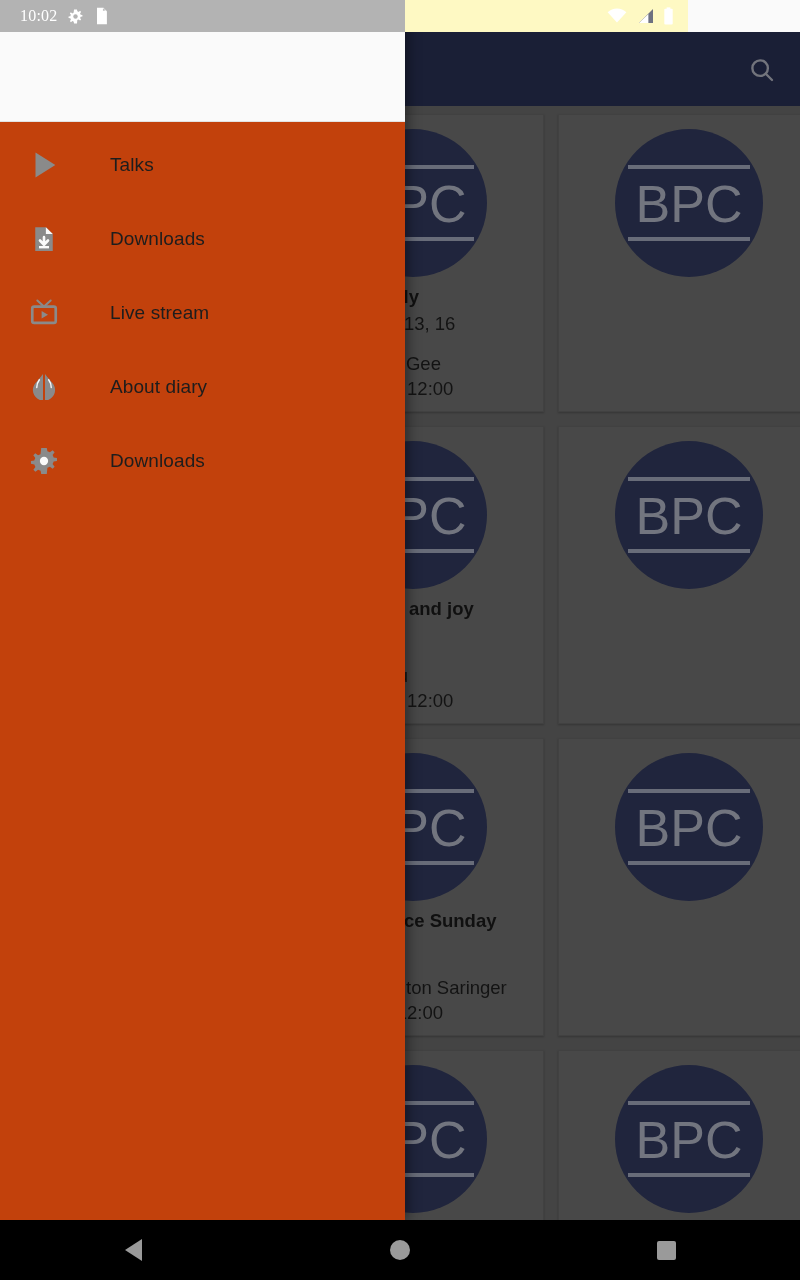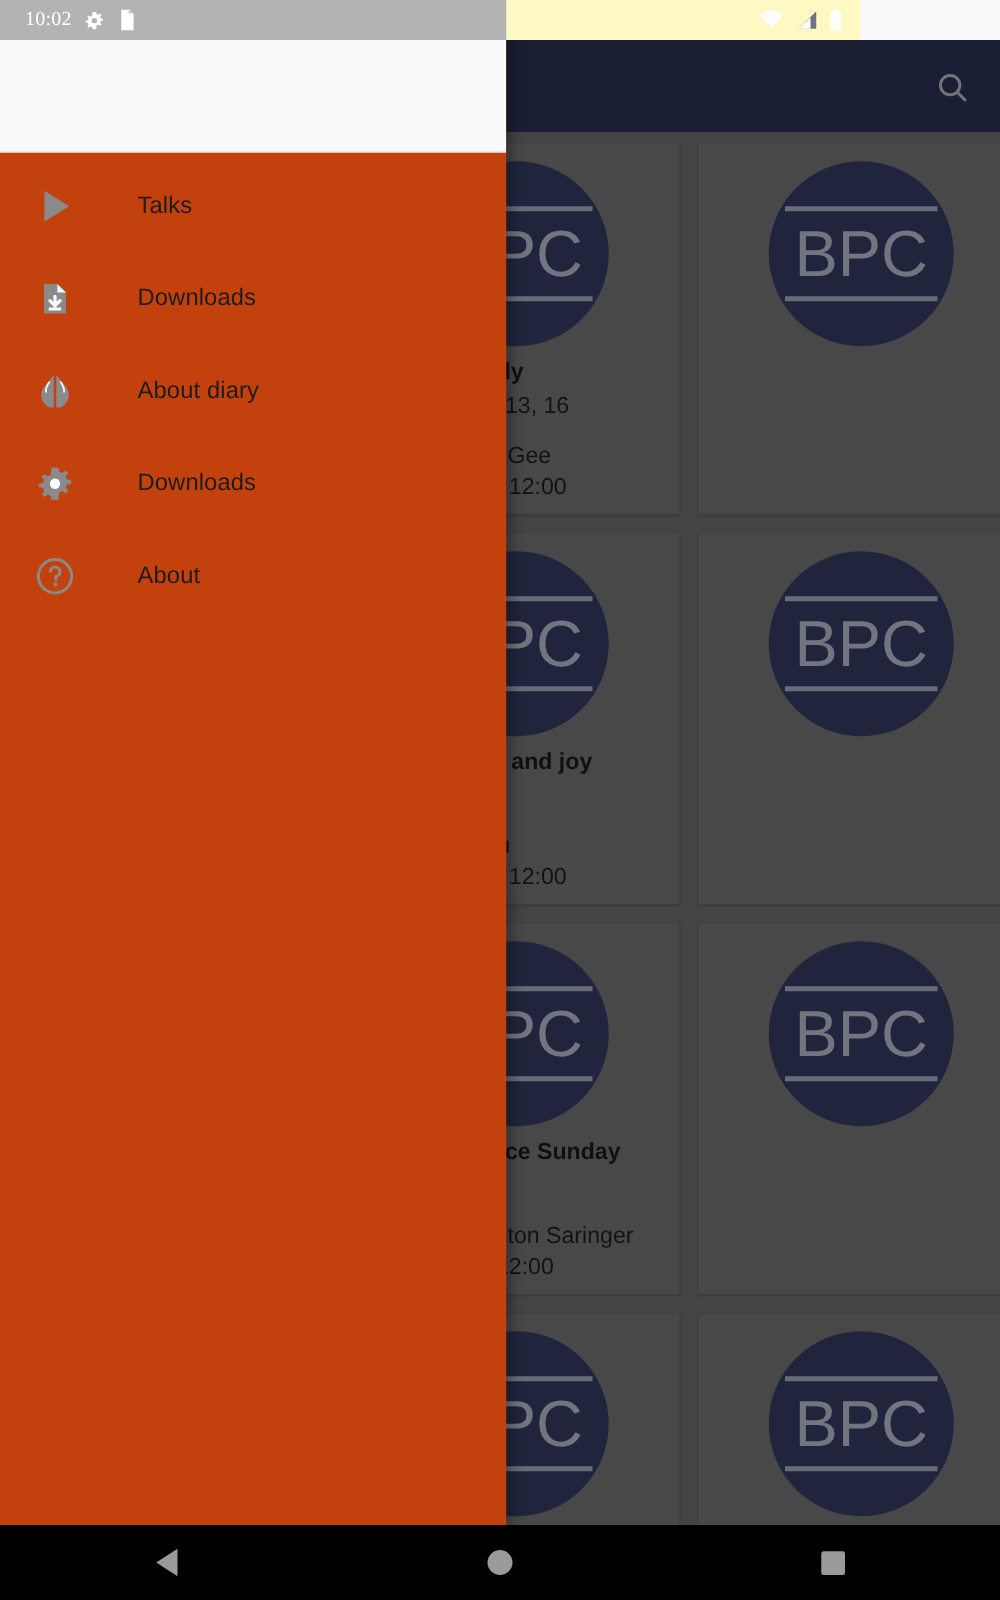--- a/index.html
+++ b/index.html
@@ -420,20 +420,30 @@
           <svg width="30" height="30" viewBox="0 0 24 24">
             <path d="M5 2.5 h8.5 L19 8 v13.5 H5 Z" fill="#8a8a8a"></path>
             <path d="M13.5 2.5 v5.5 H19 Z" fill="#fafafa"></path>
             <path d="M12 10.5 v5.2 M12 16.6 l-3.2 -3.4 M12 16.6 l3.2 -3.4" stroke="#fafafa" stroke-width="2.1" fill="none" stroke-linecap="round" stroke-linejoin="round"></path>
             <rect x="8" y="17.6" width="8" height="1.9" fill="#fafafa"></rect>
           </svg>
         </span>
         <span class="drawer-label">Downloads</span>
       </div>
 
+      <div class="drawer-item">
+        <span class="drawer-icon">
+          <svg width="32" height="32" viewBox="0 0 24 24">
+            <path d="M7 2.6 L12 7.2 L17 2.6" stroke="#8a8a8a" stroke-width="1.5" fill="none" stroke-linecap="round"></path>
+            <rect x="3.2" y="7.2" width="17.6" height="12.2" rx="1.4" fill="none" stroke="#8a8a8a" stroke-width="2"></rect>
+            <path d="M10.2 10.5 L15 13.3 L10.2 16.1 Z" fill="#8a8a8a"></path>
+          </svg>
+        </span>
+        <span class="drawer-label">Live stream</span>
+      </div>
 
       <div class="drawer-item">
         <span class="drawer-icon">
           <svg width="40" height="40" viewBox="0 0 32 32">
             <path d="M15.2 5.5 C14.2 7 11.2 10.4 9.4 12.6 C7.4 15 6.6 17.6 7.4 20.6 C8 23 10.2 25.4 12.6 26.4 L15.2 26.4 Z" fill="#8a8a8a"></path>
             <path d="M16.8 5.5 C17.8 7 20.8 10.4 22.6 12.6 C24.6 15 25.4 17.6 24.6 20.6 C24 23 21.8 25.4 19.4 26.4 L16.8 26.4 Z" fill="#8a8a8a"></path>
             <path d="M12.3 10.2 C11 12 10 14.2 10.2 16.4" stroke="#fafafa" stroke-width="1.1" fill="none" stroke-linecap="round"></path>
             <path d="M19.7 10.2 C21 12 22 14.2 21.8 16.4" stroke="#fafafa" stroke-width="1.1" fill="none" stroke-linecap="round"></path>
           </svg>
         </span>
@@ -443,30 +453,20 @@
       <div class="drawer-item">
         <span class="drawer-icon">
           <svg width="32" height="32" viewBox="0 0 24 24">
             <path d="M12 2.2 l2.1 0 0.45 2.5 a7.8 7.8 0 0 1 1.85 0.78 l2.05 -1.5 1.5 1.5 -1.5 2.05 a7.8 7.8 0 0 1 0.78 1.85 l2.5 0.45 0 2.1 -2.5 0.45 a7.8 7.8 0 0 1 -0.78 1.85 l1.5 2.05 -1.5 1.5 -2.05 -1.5 a7.8 7.8 0 0 1 -1.85 0.78 L14.1 21.8 l-2.1 0 -2.1 0 -0.45 -2.5 a7.8 7.8 0 0 1 -1.85 -0.78 l-2.05 1.5 -1.5 -1.5 1.5 -2.05 a7.8 7.8 0 0 1 -0.78 -1.85 L2.2 14.1 l0 -2.1 2.5 -0.45 a7.8 7.8 0 0 1 0.78 -1.85 L3.98 7.65 l1.5 -1.5 2.05 1.5 a7.8 7.8 0 0 1 1.85 -0.78 L9.9 2.2 Z" fill="#8a8a8a"></path>
             <circle cx="12" cy="12" r="3.1" fill="#fafafa"></circle>
           </svg>
         </span>
         <span class="drawer-label">Downloads</span>
       </div>
 
-      <div class="drawer-item">
-        <span class="drawer-icon">
-          <svg width="34" height="34" viewBox="0 0 24 24">
-            <circle cx="12" cy="12" r="9.4" fill="none" stroke="#8a8a8a" stroke-width="1.7"></circle>
-            <path d="M9.4 9.3 a2.7 2.7 0 1 1 3.1 2.9 v1.6" fill="none" stroke="#8a8a8a" stroke-width="1.7" stroke-linecap="round"></path>
-            <circle cx="12.2" cy="16.6" r="1.15" fill="#8a8a8a"></circle>
-          </svg>
-        </span>
-        <span class="drawer-label">About</span>
-      </div>
 
     </div>
   </div>
 
   <div id="statusbar">
     <div id="statusbar-left">
       <span class="sb-clock">10:02</span>
       <span class="sb-icon">
         <svg width="17" height="17" viewBox="0 0 24 24">
           <path d="M12 2.2 l2.1 0 0.45 2.5 a7.8 7.8 0 0 1 1.85 0.78 l2.05 -1.5 1.5 1.5 -1.5 2.05 a7.8 7.8 0 0 1 0.78 1.85 l2.5 0.45 0 2.1 -2.5 0.45 a7.8 7.8 0 0 1 -0.78 1.85 l1.5 2.05 -1.5 1.5 -2.05 -1.5 a7.8 7.8 0 0 1 -1.85 0.78 L14.1 21.8 l-2.1 0 -2.1 0 -0.45 -2.5 a7.8 7.8 0 0 1 -1.85 -0.78 l-2.05 1.5 -1.5 -1.5 1.5 -2.05 a7.8 7.8 0 0 1 -0.78 -1.85 L2.2 14.1 l0 -2.1 2.5 -0.45 a7.8 7.8 0 0 1 0.78 -1.85 L3.98 7.65 l1.5 -1.5 2.05 1.5 a7.8 7.8 0 0 1 1.85 -0.78 L9.9 2.2 Z" fill="#ffffff"></path>

